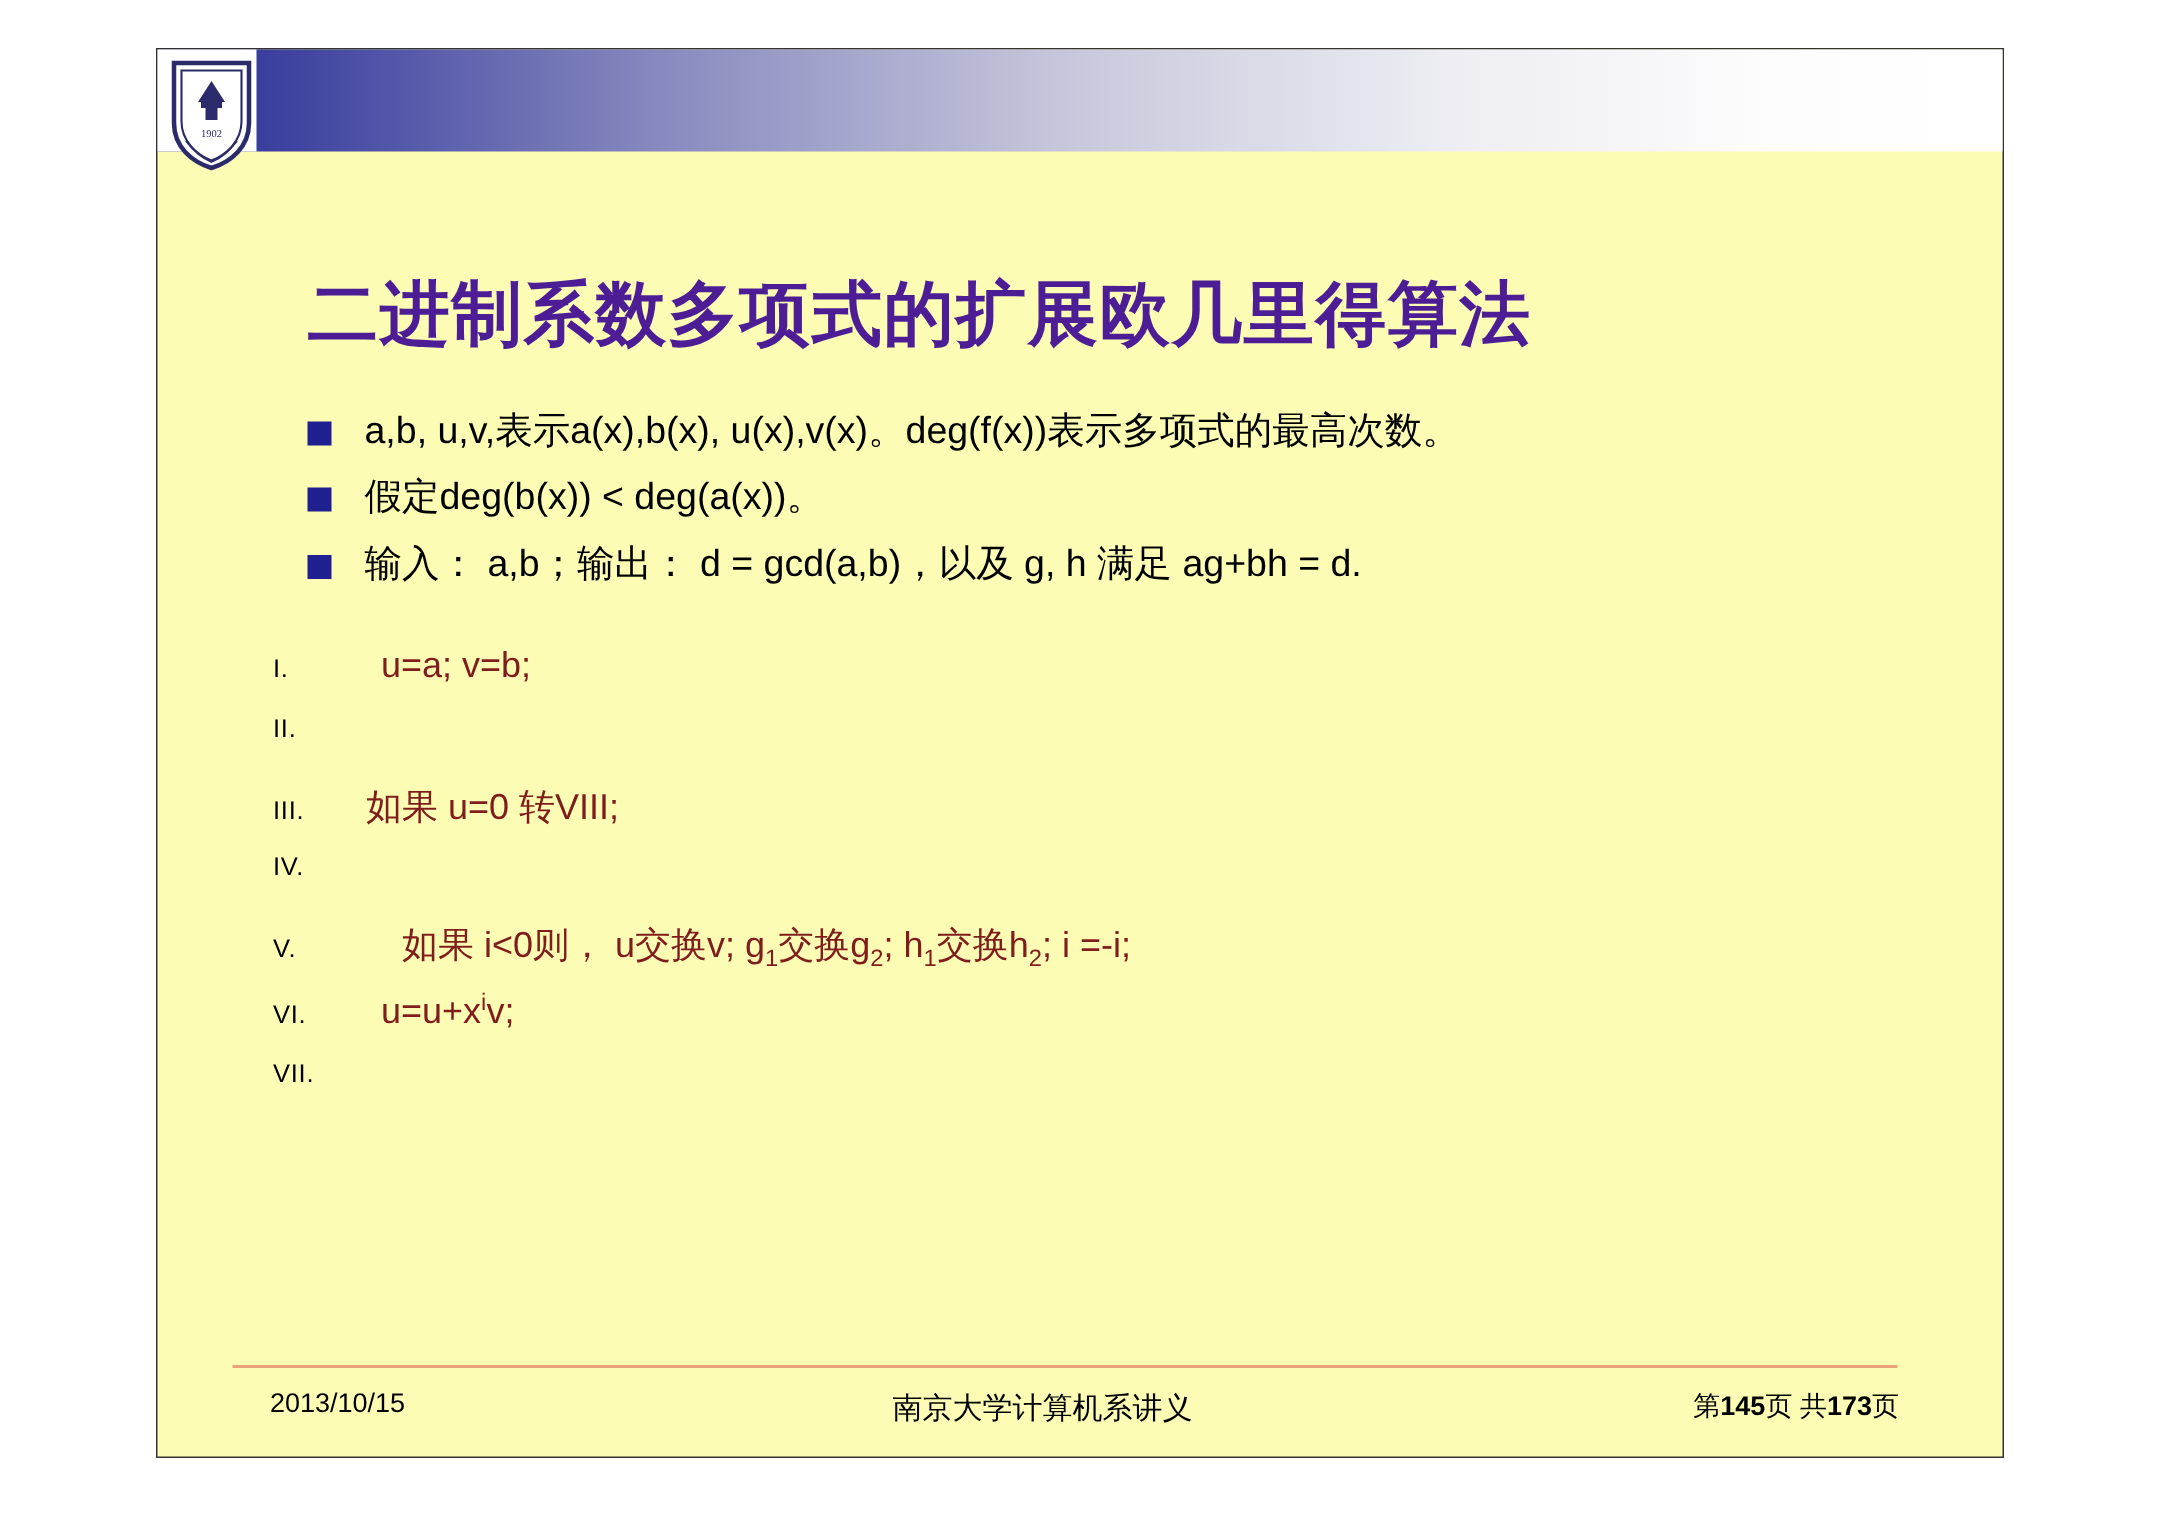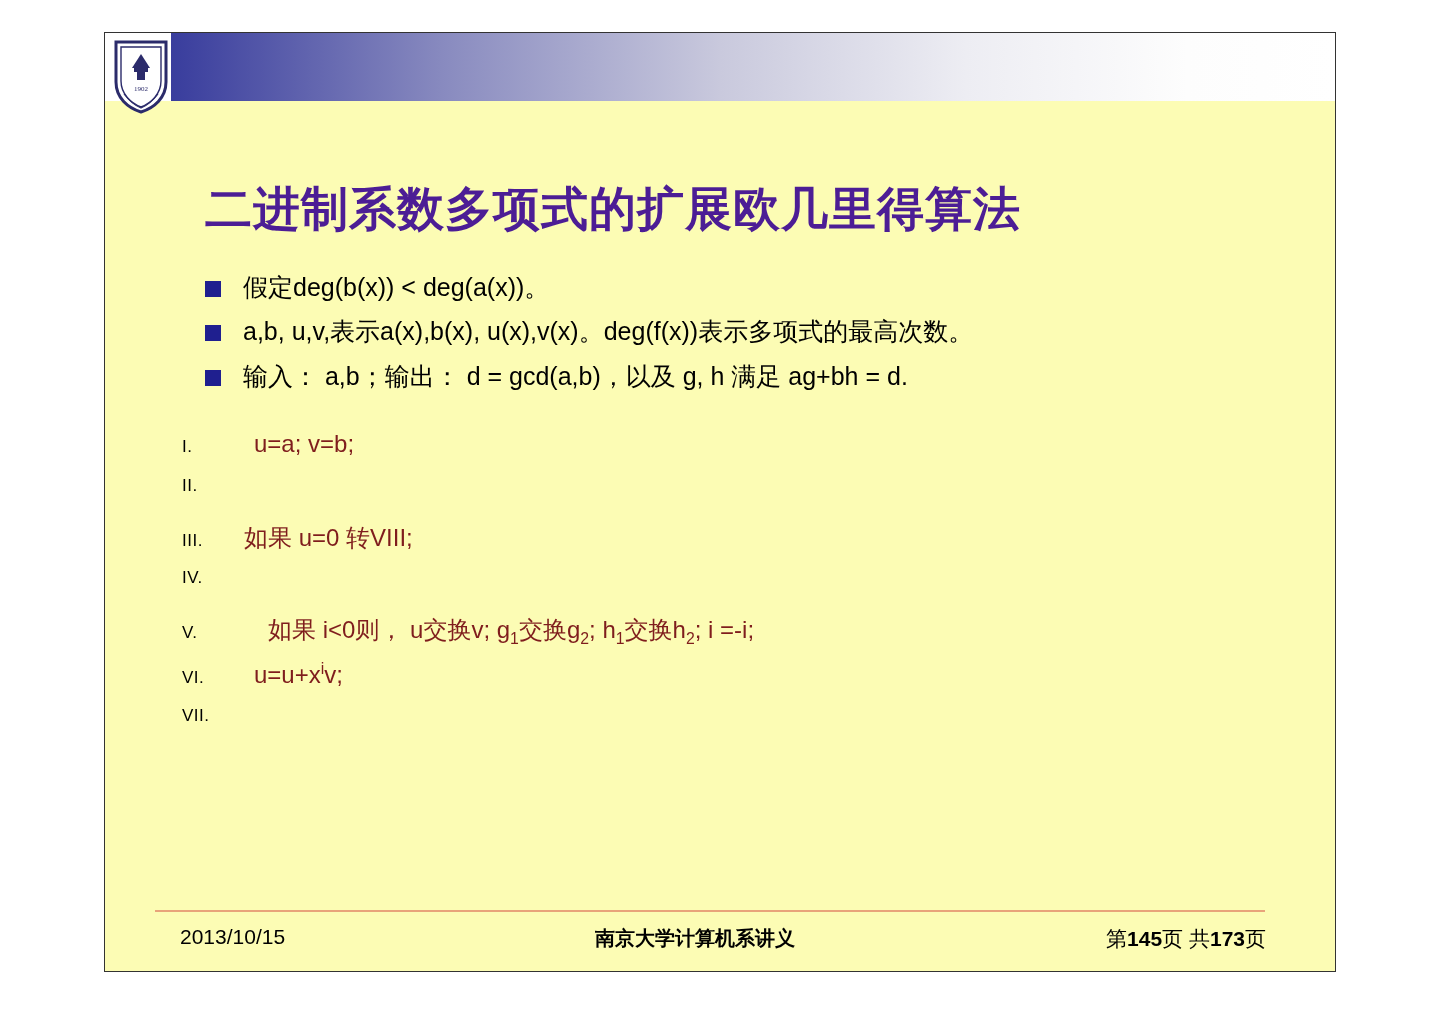--- a/index.html
+++ b/index.html
@@ -135,25 +135,25 @@
     position: absolute;
     left: 155px;
     top: 910px;
     width: 1110px;
     height: 2px;
     background: #e8a37a;
   }
   .footer {
     position: absolute;
     top: 925px;
-    font-size: 21px;
+    font-size: 18px;
     color: #000000;
   }
   .footer-date { left: 180px; }
-  .footer-center { left: 595px; font-size: 20px; font-weight: bold; }
+  .footer-center { left: 595px; font-size: 20px; }
   .footer-pages { right: 174px; }
   .footer-pages b { font-weight: bold; }
 </style>
 </head>
 <body>
 
 <div id="slide">
 
   <div class="slide-frame"></div>
   <div class="top-band"></div>
@@ -169,25 +169,25 @@
       <text x="29" y="55" font-size="7" text-anchor="middle" fill="#2b2b6b" font-family="'Liberation Serif', serif">1902</text>
       <path d="M12 58 C18 66 24 70 29 72 C34 70 40 66 46 58" fill="none" stroke="#2b2b6b" stroke-width="1.2"></path>
     </svg>
   </div>
 
   <div class="slide-title">二进制系数多项式的扩展欧几里得算法</div>
 
   <div class="bullets">
     <div class="bullet-row">
       <span class="bullet-marker"></span>
-      <span class="bullet-text">假定deg(b(x)) &lt; deg(a(x))。</span>
+      <span class="bullet-text">a,b, u,v,表示a(x),b(x), u(x),v(x)。deg(f(x))表示多项式的最高次数。</span>
     </div>
     <div class="bullet-row">
       <span class="bullet-marker"></span>
-      <span class="bullet-text">a,b, u,v,表示a(x),b(x), u(x),v(x)。deg(f(x))表示多项式的最高次数。</span>
+      <span class="bullet-text">假定deg(b(x)) &lt; deg(a(x))。</span>
     </div>
     <div class="bullet-row">
       <span class="bullet-marker"></span>
       <span class="bullet-text">输入： a,b；输出： d = gcd(a,b)，以及 g, h 满足 ag+bh = d.</span>
     </div>
   </div>
 
   <div class="steps">
     <div class="step-row">
       <span class="step-num">I.</span>

